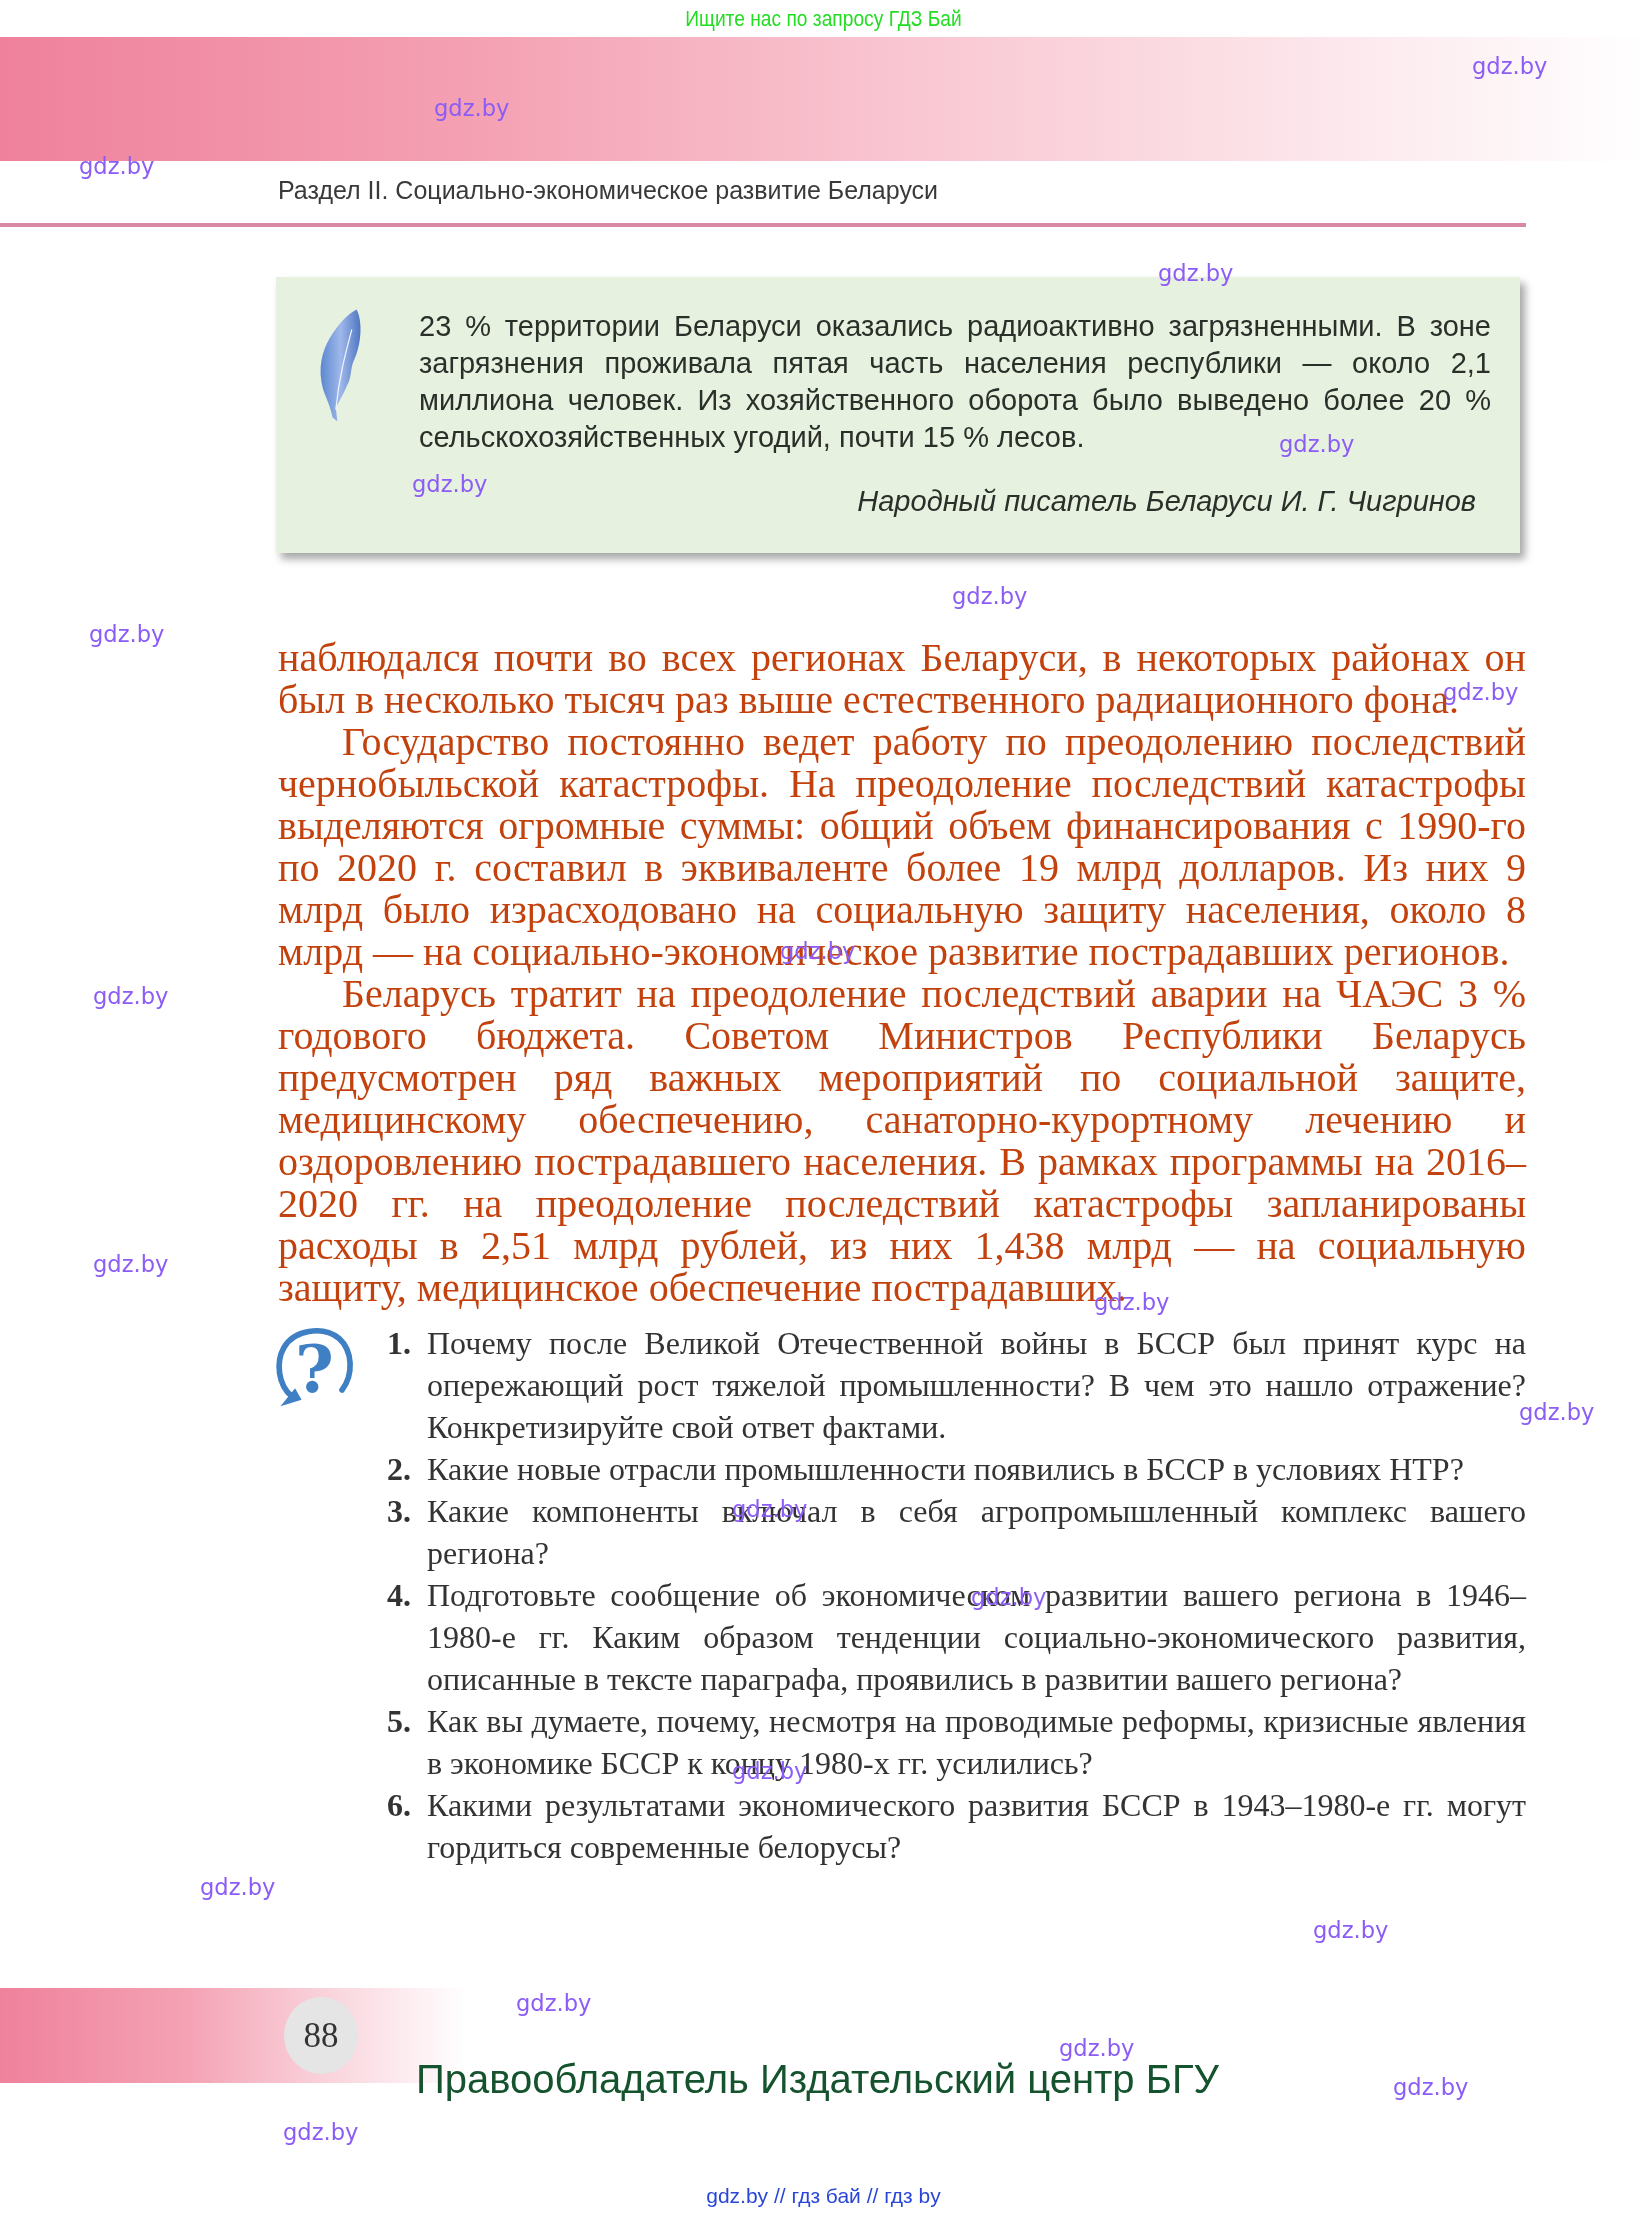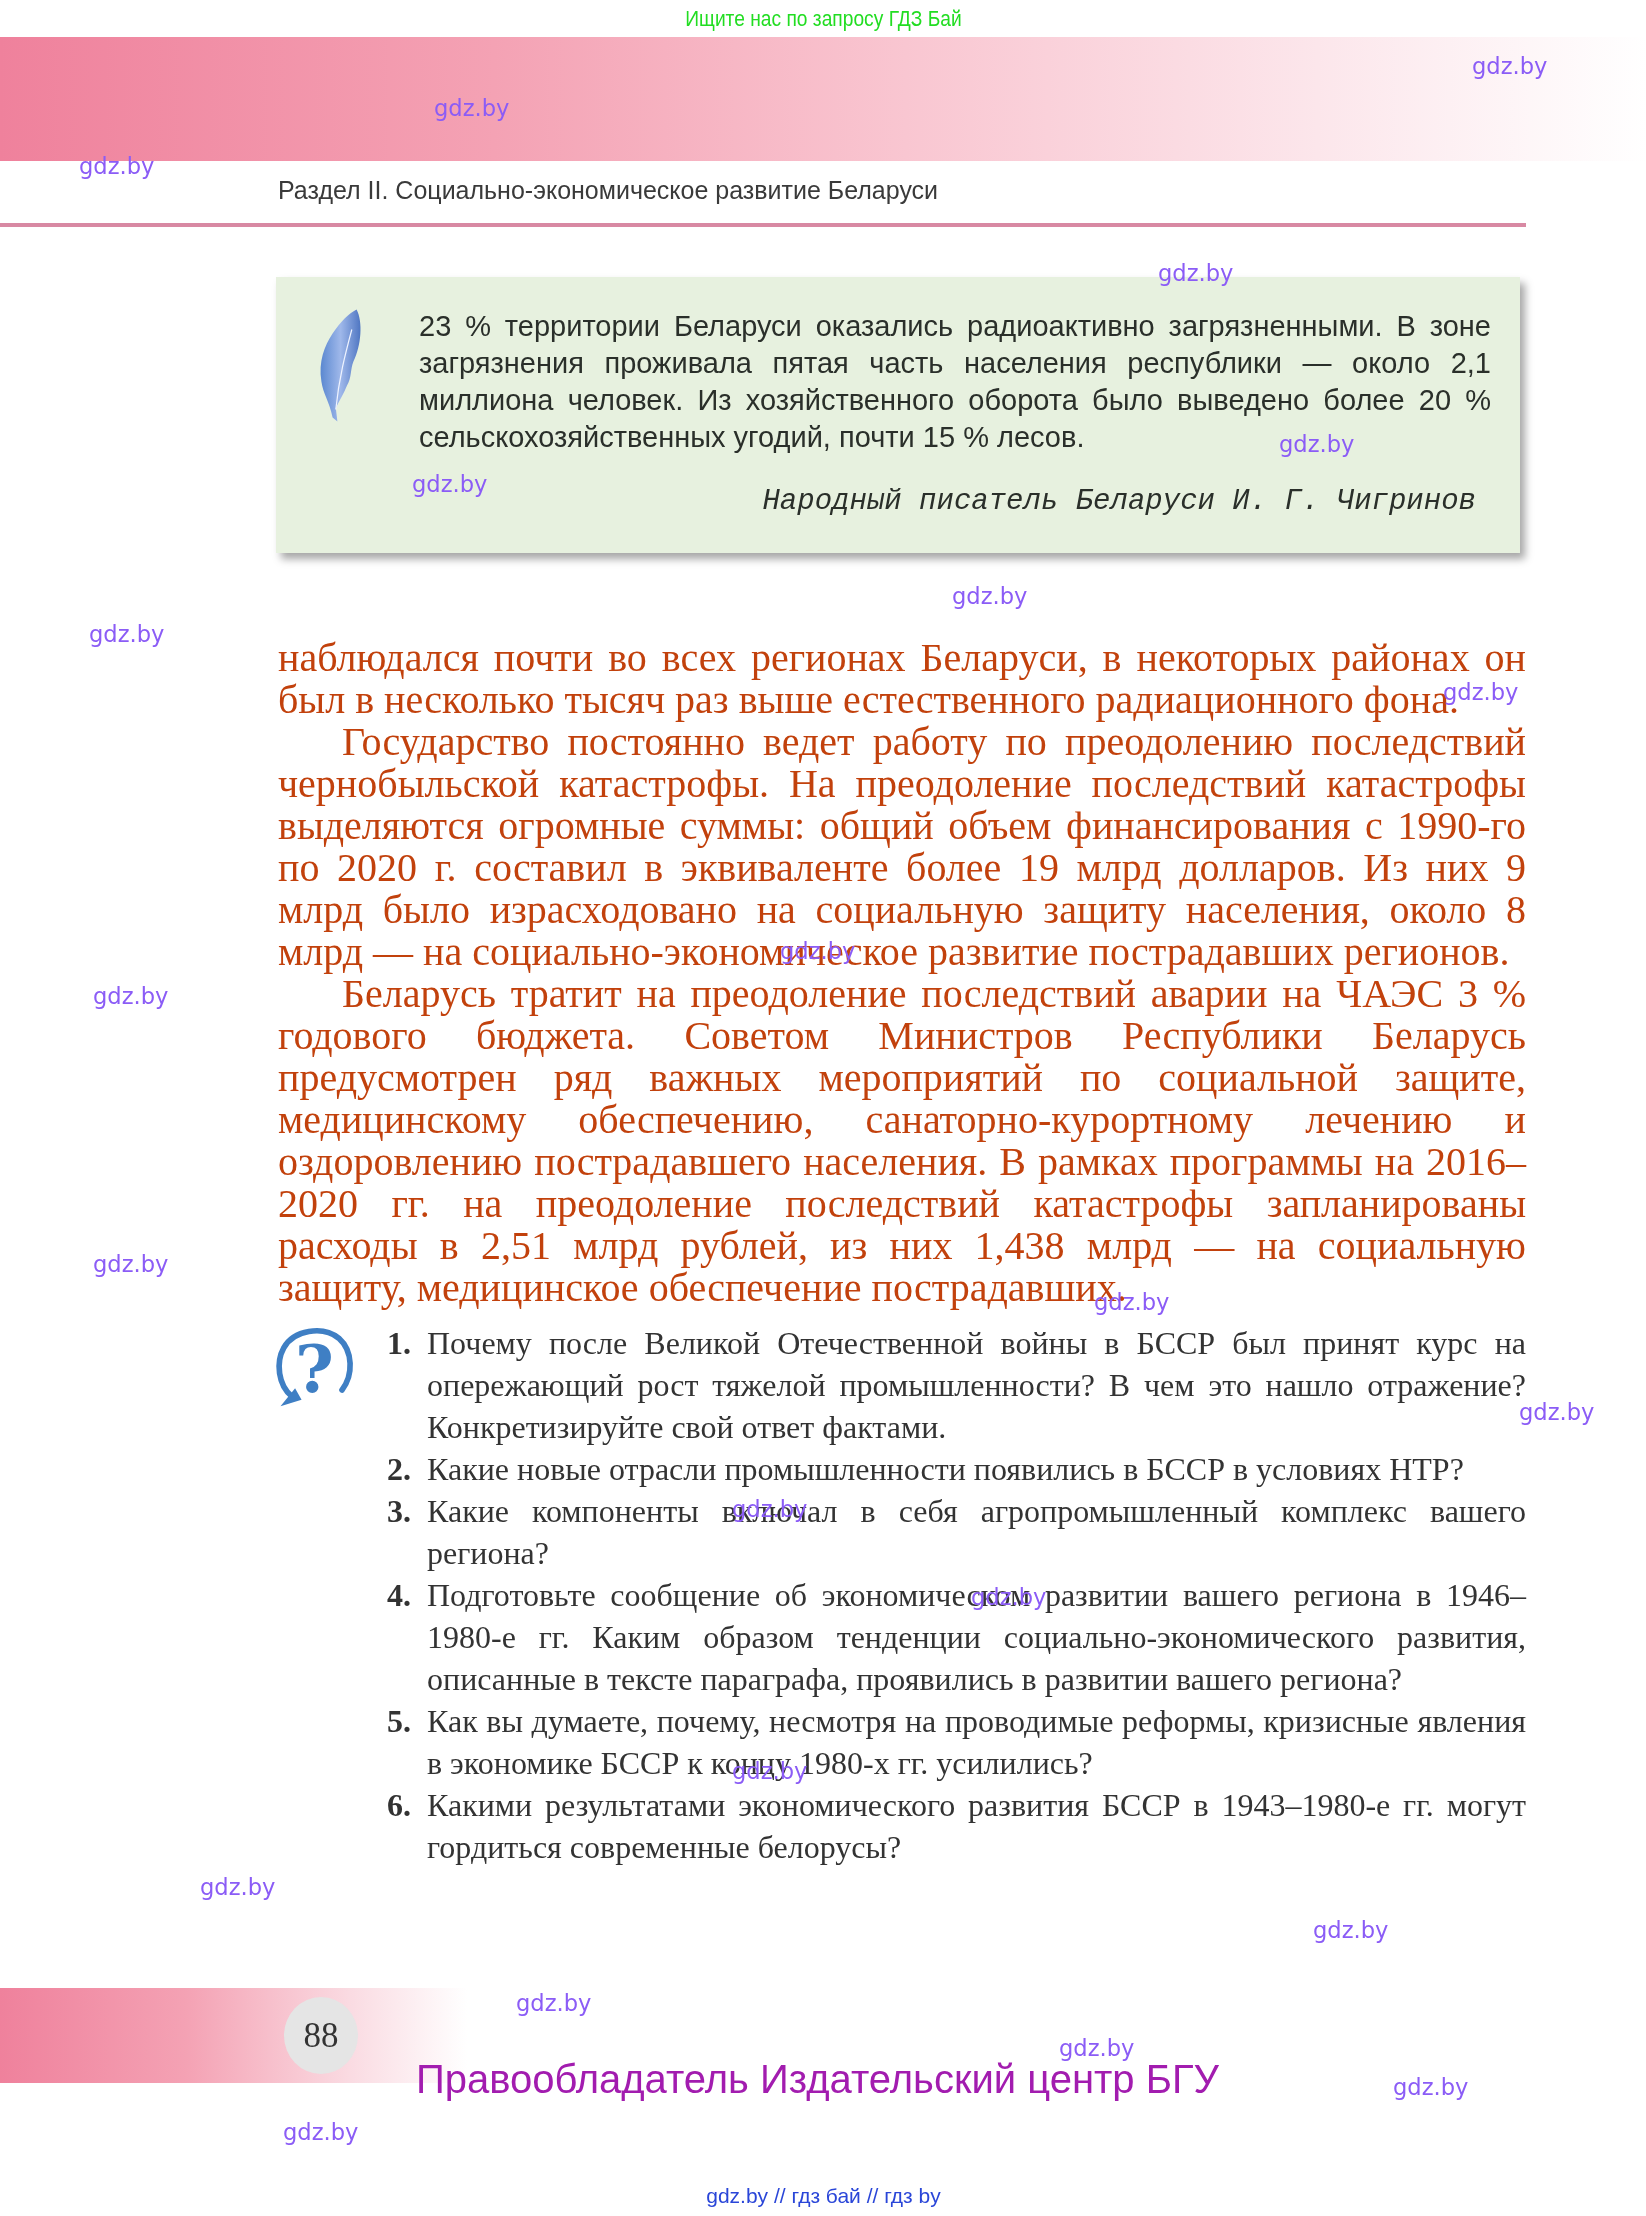--- a/index.html
+++ b/index.html
@@ -30,21 +30,21 @@
     background:#e7f1df;
     box-shadow: 4.8px 6.4px 8px rgba(0,0,0,0.35);
   }
   .feather { left:39px; top:28px; width:48px; height:121px; }
   .quote-text {
     left:143px; top:31px; width:1072px;
     font-family:"Liberation Sans", sans-serif; font-size:29px; line-height:37px;
     color:#2a2f2a; text-align:justify;
   }
   .quote-author {
-    right:44px; top:208px; font-family:Liberation Mono, monospace;
+    right:44px; top:208px; font-family:Liberation Sans, sans-serif;
     font-style:italic; font-size:29px; color:#2a2f2a;
   }
 
   .body-text {
     left:278px; top:637px; width:1248px;
     font-size:40px; line-height:42px; color:#c2410c; text-align:justify;
   }
   .body-text p { margin:0; text-indent:0; }
   .body-text p.indent { text-indent:64px; }
 
@@ -60,21 +60,21 @@
     left:0; top:1988px; width:467px; height:95px;
     background: linear-gradient(to right, #ef819c 0%, #f4a2b4 40%, #fadbe2 75%, #ffffff 100%);
   }
   .page-num {
     left:284px; top:1997px; width:74px; height:77px; border-radius:50%;
     background:#e5e5e5; text-align:center; line-height:77px;
     font-size:35px; color:#333;
   }
   .rights {
     left:416px; top:2057px; font-family:"Liberation Sans", sans-serif;
-    font-size:40px; color:#a21caf; white-space:nowrap;
+    font-size:40px; color:#14532d; white-space:nowrap;
   }
   .bottom-links {
     left:0; top:2184px; width:1647px; text-align:center;
     font-family:"Liberation Sans", sans-serif; font-size:21px; color:#2a46d8;
   }
   .wm {
     position:absolute; font-family:"DejaVu Sans", sans-serif; font-size:22.6px;
     color:#8b5cf6; white-space:nowrap;
   }
 </style>

